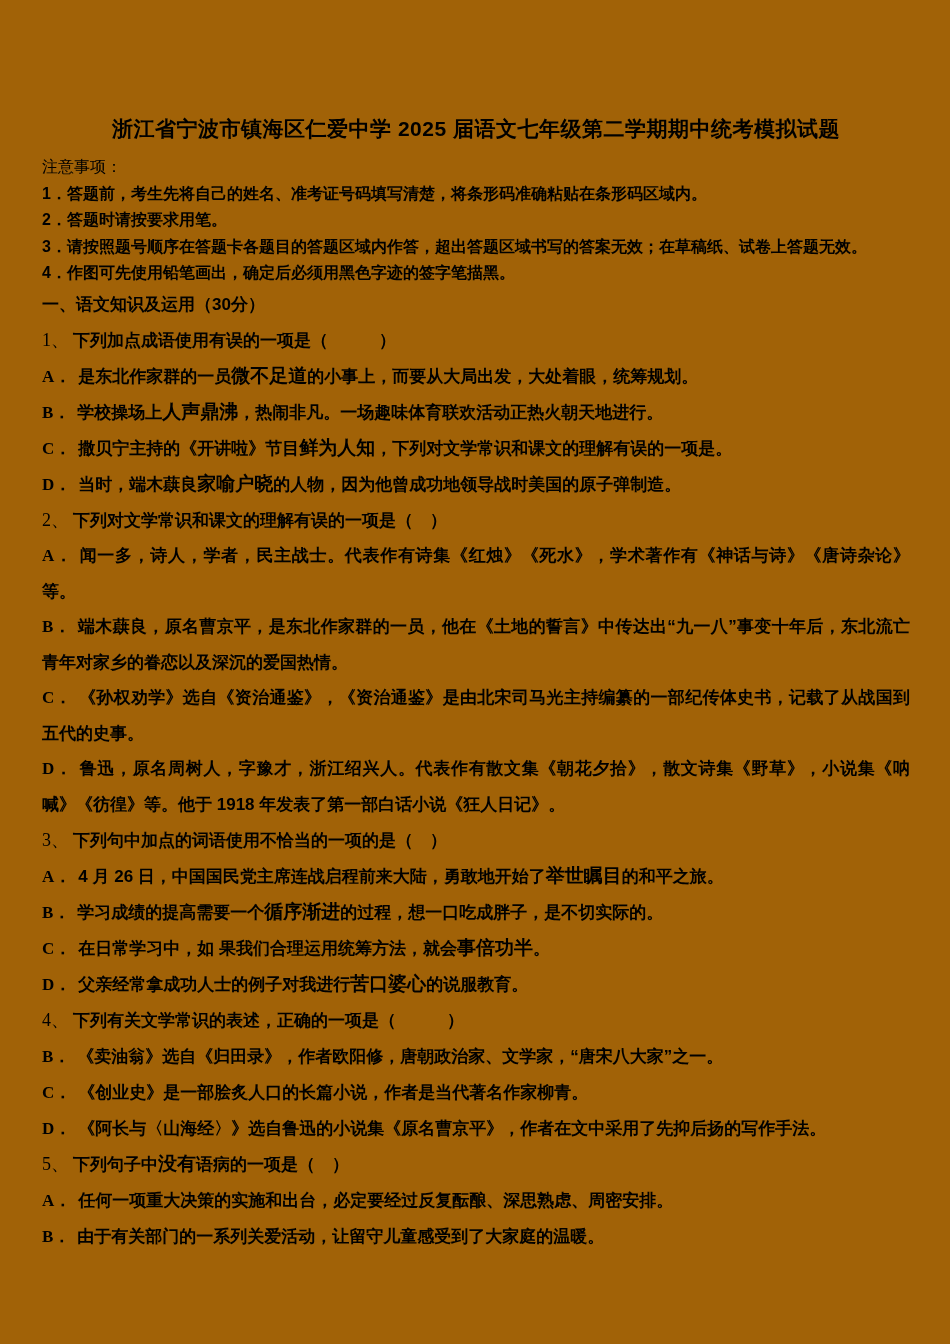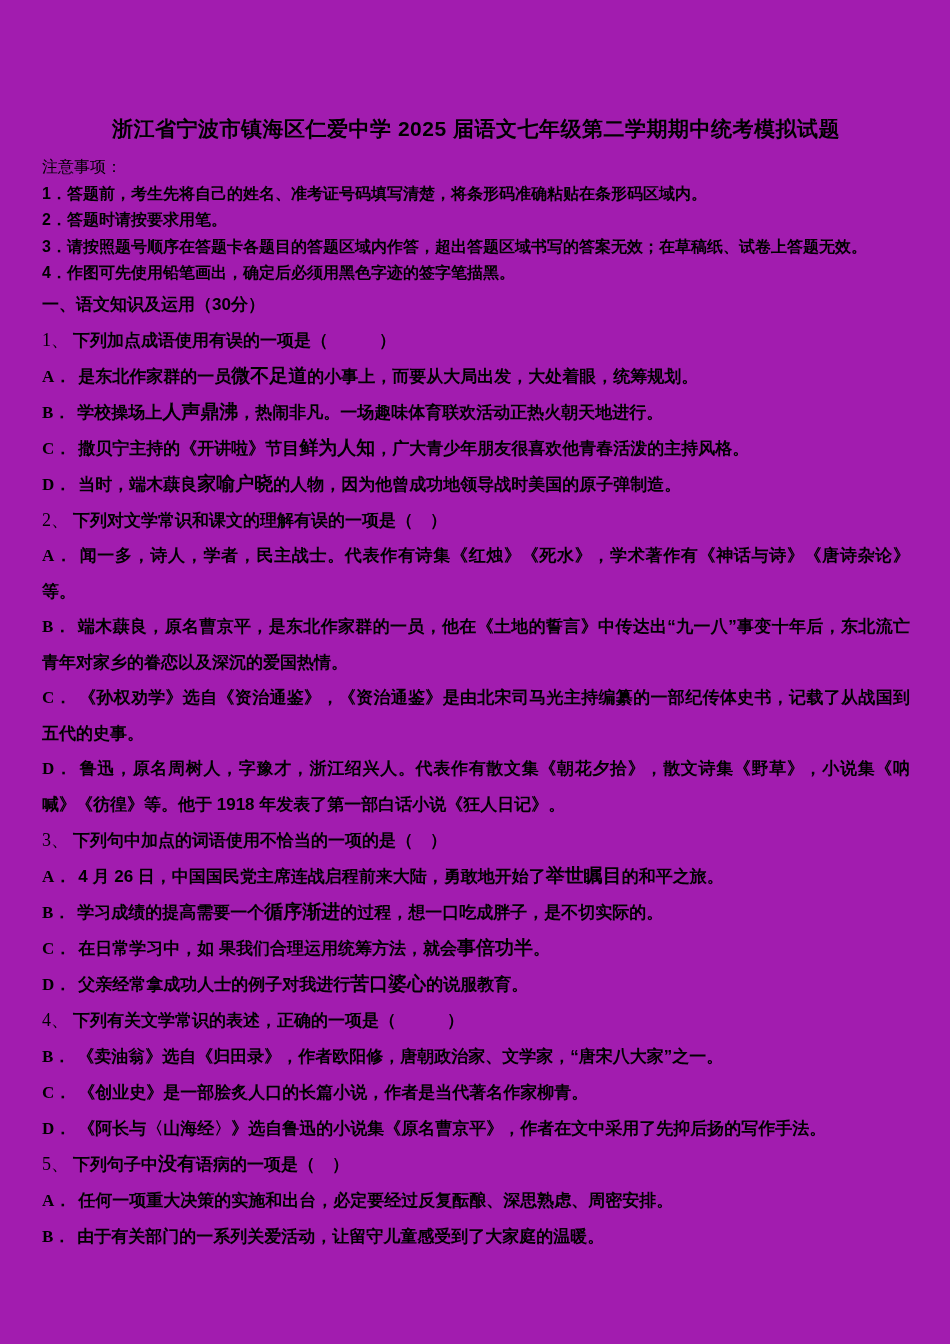--- a/index.html
+++ b/index.html
@@ -3,21 +3,21 @@
 <meta charset="utf-8">
 <style>
   * { margin: 0; padding: 0; box-sizing: border-box; }
   html, body { background: #ffffff; }
   body {
     width: 950px; height: 1344px;
     color: #000;
     font-family: "Liberation Sans", "DejaVu Sans", sans-serif;
     overflow: hidden;
   }
-  .page { width: 950px; height: 1344px; padding: 114px 40px 12px 42px; background: #a21caf; }
+  .page { width: 950px; height: 1344px; padding: 114px 40px 12px 42px; background: #a16207; }
   .title {
     text-align: center;
     font-size: 21px;
     font-weight: 700;
     letter-spacing: 0.5px;
     margin-bottom: 10px;
     line-height: 30px;
   }
   .notices { font-size: 16px; font-weight: 600; line-height: 26.5px; }
   .notice-header { font-weight: 400; }
@@ -55,21 +55,21 @@
   </div>
 
   <div class="body">
 
     <div class="section-header">一、语文知识及运用（30分）</div>
 
     <div class="question">
       <div class="stem"><span class="qnum">1、</span><span>下列加点成语使用有误的一项是（　　　）</span><span class="em-word"></span><span></span></div>
       <div class="option"><span class="optlabel">A．</span><span>是东北作家群的一员</span><span class="em-word">微不足道</span><span>的小事上，而要从大局出发，大处着眼，统筹规划。</span></div>
       <div class="option"><span class="optlabel">B．</span><span>学校操场上</span><span class="em-word">人声鼎沸</span><span>，热闹非凡。一场趣味体育联欢活动正热火朝天地进行。</span></div>
-      <div class="option"><span class="optlabel">C．</span><span>撒贝宁主持的《开讲啦》节目</span><span class="em-word">鲜为人知</span><span>，广大青少年朋友很喜欢他青春活泼的主持风格。</span></div>
+      <div class="option"><span class="optlabel">C．</span><span>撒贝宁主持的《开讲啦》节目</span><span class="em-word">鲜为人知</span><span>，下列对文学常识和课文的理解有误的一项是。</span></div>
       <div class="option"><span class="optlabel">D．</span><span>当时，端木蕻良</span><span class="em-word">家喻户晓</span><span>的人物，因为他曾成功地领导战时美国的原子弹制造。</span></div>
     </div>
 
     <div class="question">
       <div class="stem"><span class="qnum">2、</span><span>下列对文学常识和课文的理解有误的一项是（　）</span><span class="em-word"></span><span></span></div>
       <div class="option"><span class="optlabel">A．</span><span>闻一多，诗人，学者，民主战士。代表作有诗集《红烛》《死水》，学术著作有《神话与诗》《唐诗杂论》等。</span><span class="em-word"></span><span></span></div>
       <div class="option"><span class="optlabel">B．</span><span>端木蕻良，原名曹京平，是东北作家群的一员，他在《土地的誓言》中传达出“九一八”事变十年后，东北流亡青年对家乡的眷恋以及深沉的爱国热情。</span><span class="em-word"></span><span></span></div>
       <div class="option"><span class="optlabel">C．</span><span>《孙权劝学》选自《资治通鉴》，《资治通鉴》是由北宋司马光主持编纂的一部纪传体史书，记载了从战国到五代的史事。</span><span class="em-word"></span><span></span></div>
       <div class="option"><span class="optlabel">D．</span><span>鲁迅，原名周树人，字豫才，浙江绍兴人。代表作有散文集《朝花夕拾》，散文诗集《野草》，小说集《呐喊》《彷徨》等。他于 1918 年发表了第一部白话小说《狂人日记》。</span><span class="em-word"></span><span></span></div>
     </div>

